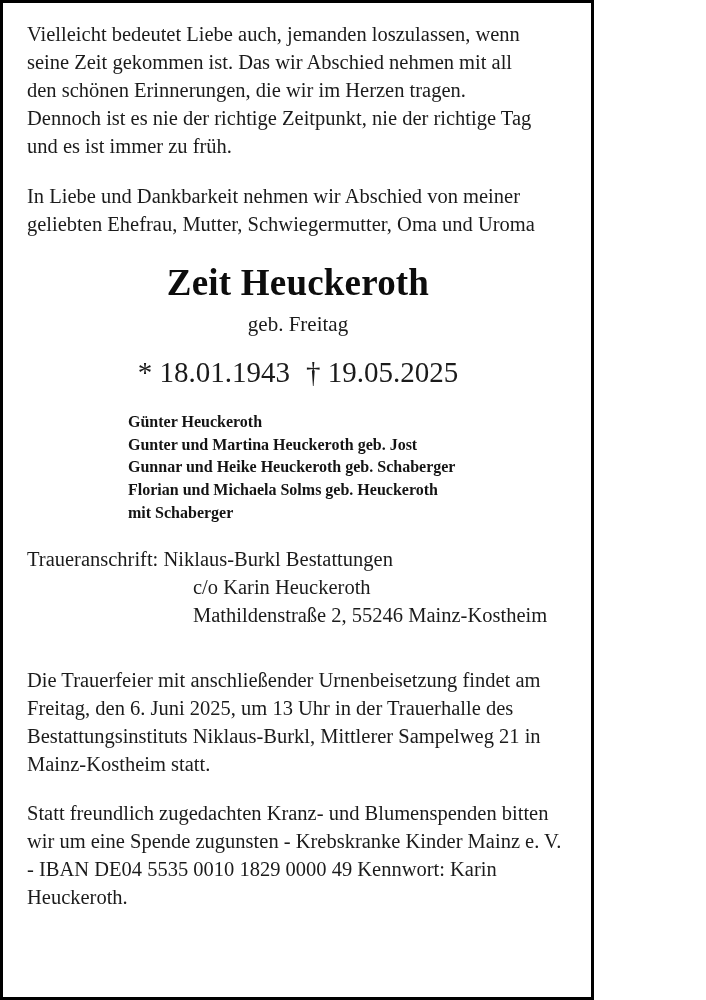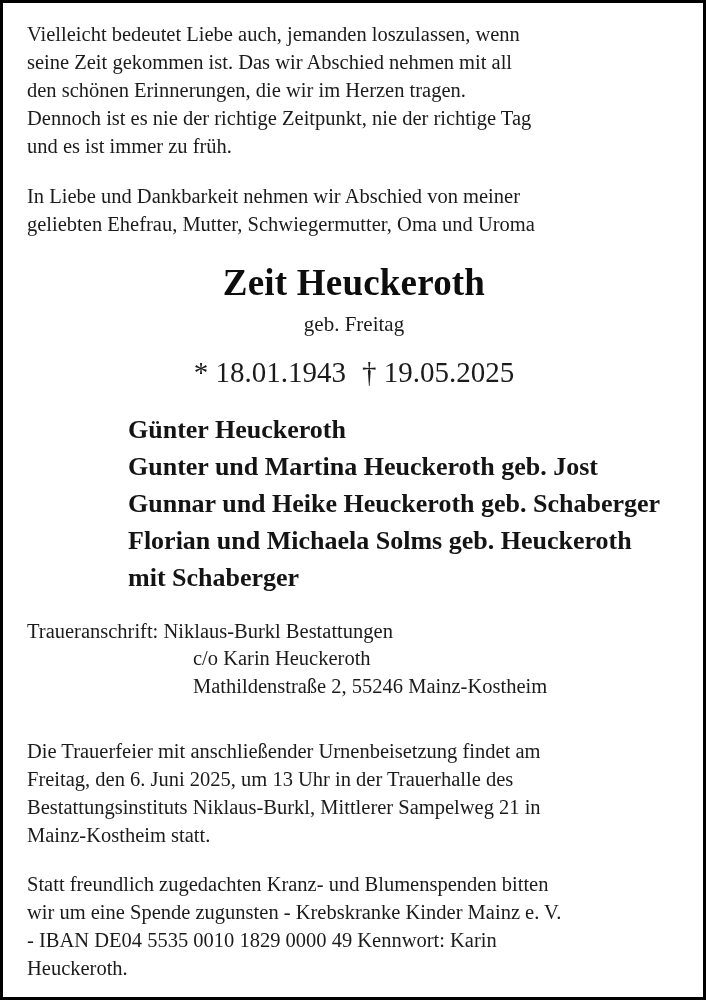--- a/index.html
+++ b/index.html
@@ -11,21 +11,21 @@
     width: 706px;
     height: 1000px;
     font-family: "Liberation Serif", "DejaVu Serif", serif;
     color: #1a1a1a;
     overflow: hidden;
   }
 
   .notice {
     position: relative;
     box-sizing: border-box;
-    width: 706px;
+    width: 594px;
     height: 1000px;
     border: 3px solid #000000;
     background: #ffffff;
     padding: 18px 22px 10px 24px;
   }
 
   .poem,
   .dedication,
   .address-block,
   .service,
@@ -72,21 +72,21 @@
 
   .dates {
     font-size: 29px;
     margin-top: 18px;
     color: #1b1b1b;
   }
   .dates .sep { display: inline-block; width: 16px; }
 
   .family {
     margin: 22px 0 0 101px;
-    font-size: 26px;
+    font-size: 16px;
     font-weight: bold;
     line-height: 1.43;
     color: #141414;
   }
   .family .line { display: block; white-space: nowrap; }
 
   .address-block {
     margin-top: 21px;
   }
   .address-block .line { display: block; white-space: nowrap; }

